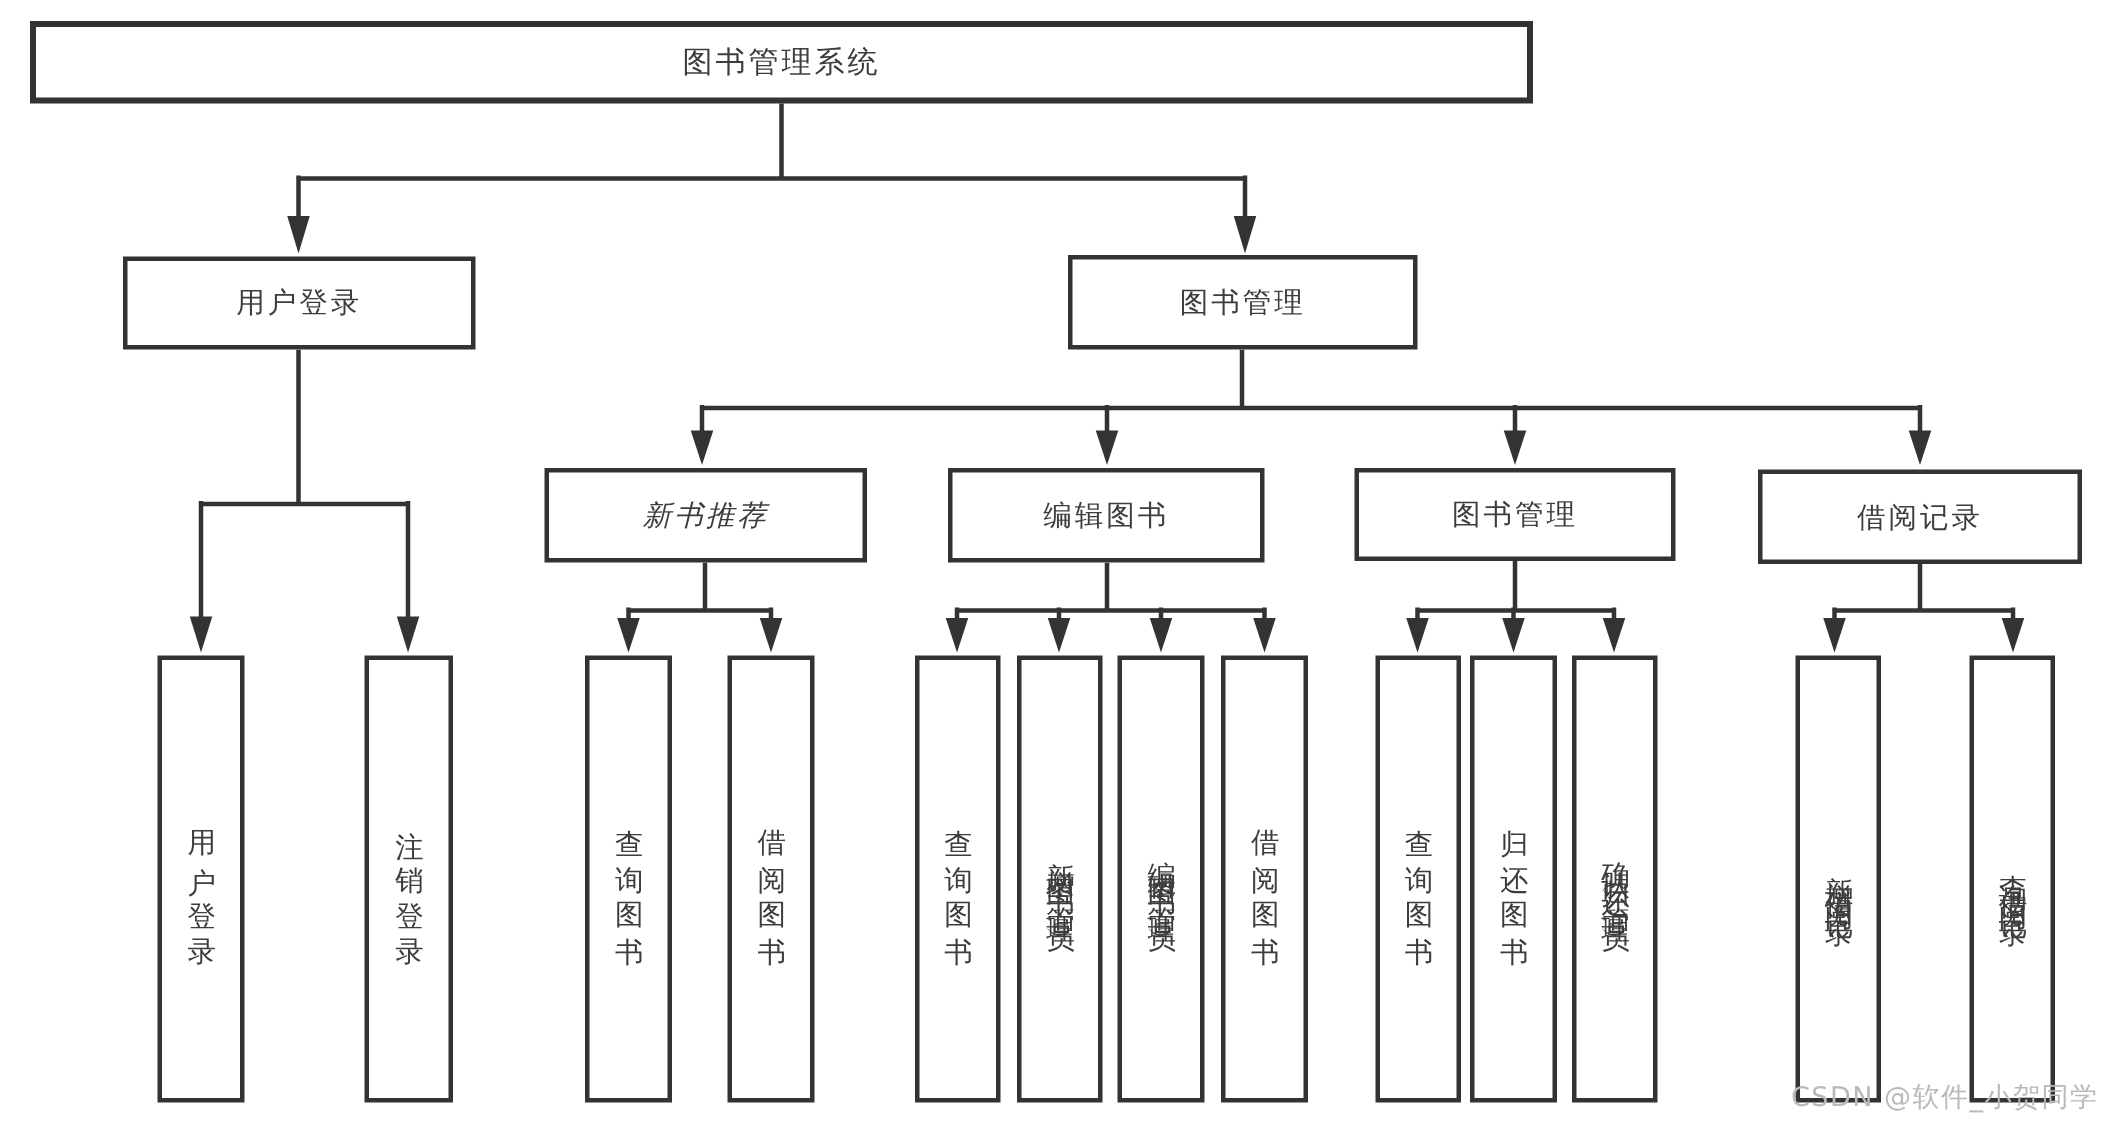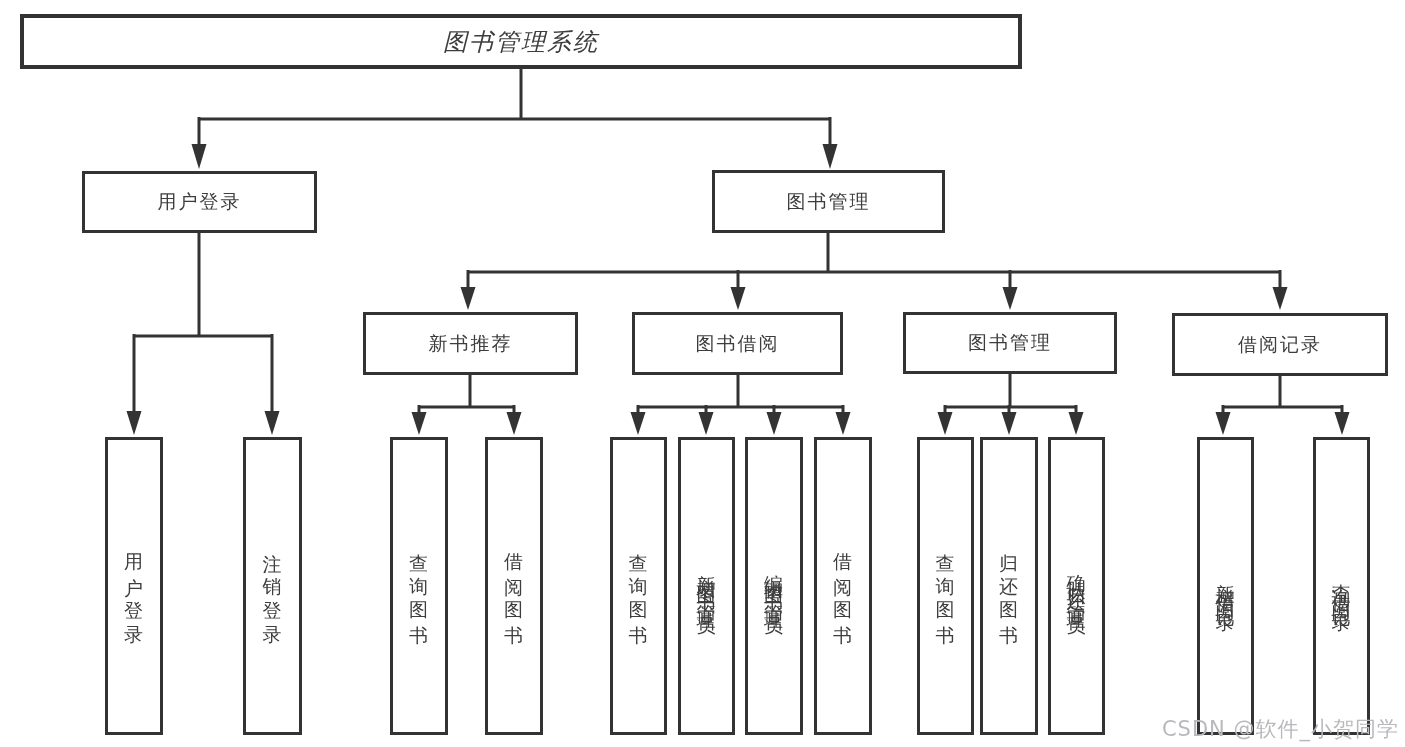--- a/index.html
+++ b/index.html
@@ -6,33 +6,33 @@
   body{font-family:"DejaVu Sans","Liberation Sans",sans-serif;}
   .canvas{
     position:relative;width:1405px;height:747px;background:#ffffff;overflow:hidden;
   }
   .connectors{position:absolute;left:0;top:0;pointer-events:none;}
   .node{
     position:absolute;box-sizing:border-box;border:3px solid #333333;background:#ffffff;
     display:flex;align-items:center;justify-content:center;
     color:#3d3d3d;font-size:19px;letter-spacing:2px;white-space:nowrap;
   }
-  .node.root{border-width:4px;font-size:24px;font-style:italic;}
+  .node.root{border-width:4px;font-size:20px;}
   .leaf{
     position:absolute;box-sizing:border-box;border:3px solid #333333;background:#ffffff;
     display:flex;align-items:center;justify-content:center;
   }
   .v-label{
     writing-mode:vertical-lr;text-orientation:mixed;
     color:#3d3d3d;font-size:19px;letter-spacing:6px;line-height:1;white-space:nowrap;
   }
   .v-label.wide{letter-spacing:24px;}
   .watermark{
     position:absolute;right:6px;bottom:4px;
-    color:#b9b9bd;font-size:21px;letter-spacing:1px;
+    color:#b9b9bd;font-size:18px;letter-spacing:1px;
   }
 </style>
 </head>
 <body>
 
 <div class="canvas">
 
   <svg class="connectors" width="1405" height="747" viewBox="0 0 1405 747">
     <g stroke="#333333" stroke-width="3" fill="none">
 
@@ -103,25 +103,25 @@
     <span>图书管理系统</span>
   </div>
 
   <div class="node" style="left:82px;top:171px;width:235px;height:62px;">
     <span>用户登录</span>
   </div>
   <div class="node" style="left:712px;top:170px;width:233px;height:63px;align-items:center;">
     <span>图书管理</span>
   </div>
 
-  <div class="node" style="left:363px;top:312px;width:215px;height:63px;">
+  <div class="node" style="left:363px;top:312px;width:215px;height:63px;font-style:italic;">
     <span>新书推荐</span>
   </div>
   <div class="node" style="left:632px;top:312px;width:211px;height:63px;">
-    <span>图书借阅</span>
+    <span>编辑图书</span>
   </div>
   <div class="node" style="left:903px;top:312px;width:214px;height:62px;">
     <span>图书管理</span>
   </div>
   <div class="node" style="left:1172px;top:313px;width:216px;height:63px;align-items:center;">
     <span>借阅记录</span>
   </div>
 
   <div class="leaf" style="left:105px;top:437px;width:58px;height:298px;">
     <span class="v-label wide">用户登录</span>

